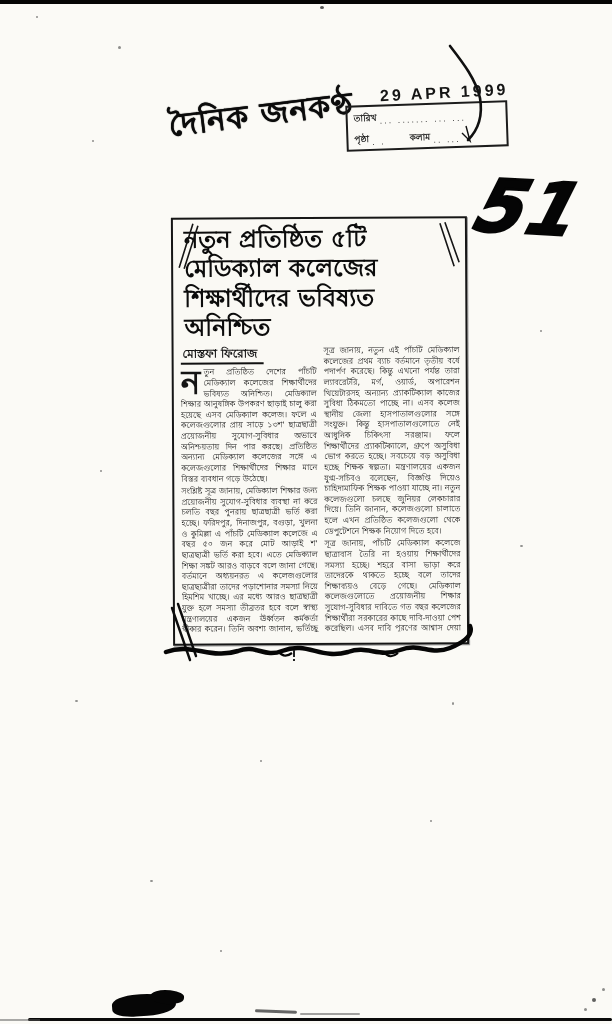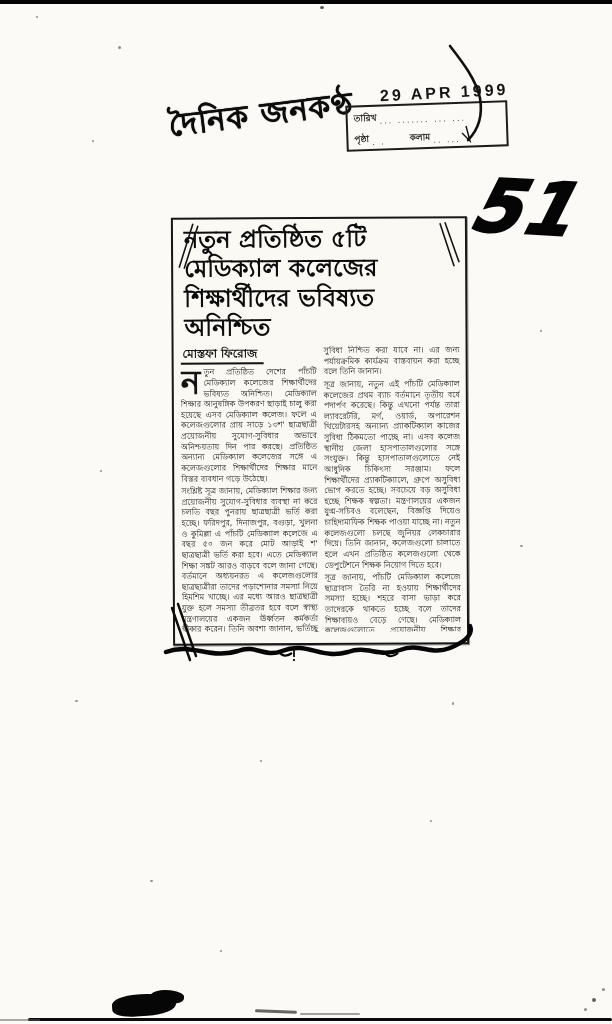--- a/index.html
+++ b/index.html
@@ -140,21 +140,20 @@
 
     <div class="headline">নতুন প্রতিষ্ঠিত ৫টি মেডিক্যাল কলেজের শিক্ষার্থীদের ভবিষ্যত অনিশ্চিত</div>
 
     <div class="cols">
       <div class="col">
         <div class="byline">মোস্তফা ফিরোজ</div>
         <p><span class="dropcap">ন</span><span>তুন প্রতিষ্ঠিত দেশের পাঁচটি মেডিক্যাল কলেজের শিক্ষার্থীদের ভবিষ্যত অনিশ্চিত। মেডিক্যাল শিক্ষার আনুষঙ্গিক উপকরণ ছাড়াই চালু করা হয়েছে এসব মেডিক্যাল কলেজ। ফলে এ কলেজগুলোর প্রায় সাড়ে ১৩শ' ছাত্রছাত্রী প্রয়োজনীয় সুযোগ-সুবিধার অভাবে অনিশ্চয়তায় দিন পার করছে। প্রতিষ্ঠিত অন্যান্য মেডিক্যাল কলেজের সঙ্গে এ কলেজগুলোর শিক্ষার্থীদের শিক্ষার মানে বিস্তর ব্যবধান গড়ে উঠেছে।</span></p>
         <p>সংশ্লিষ্ট সূত্র জানায়, মেডিক্যাল শিক্ষার জন্য প্রয়োজনীয় সুযোগ-সুবিধার ব্যবস্থা না করে চলতি বছর পুনরায় ছাত্রছাত্রী ভর্তি করা হচ্ছে। ফরিদপুর, দিনাজপুর, বগুড়া, খুলনা ও কুমিল্লা এ পাঁচটি মেডিক্যাল কলেজে এ বছর ৫০ জন করে মোট আড়াই শ' ছাত্রছাত্রী ভর্তি করা হবে। এতে মেডিক্যাল শিক্ষা সঙ্কট আরও বাড়বে বলে জানা গেছে। বর্তমানে অধ্যয়নরত এ কলেজগুলোর ছাত্রছাত্রীরা তাদের পড়াশোনার সমস্যা নিয়ে হিমশিম খাচ্ছে। এর মধ্যে আরও ছাত্রছাত্রী যুক্ত হলে সমস্যা তীব্রতর হবে বলে স্বাস্থ্য মন্ত্রণালয়ের একজন ঊর্ধ্বতন কর্মকর্তা স্বীকার করেন। তিনি অবশ্য জানান, ভর্তিচ্ছু শিক্ষার্থীদের চাপ এতই যে ভর্তি বন্ধ রাখা হলে বিরূপ প্রতিক্রিয়া দেখা দেবে। তিনি জানান, একটি প্রকল্পের অধীনে এ কলেজগুলো তৈরি করা হয়েছে। মেডিক্যাল শিক্ষা অত্যন্ত ব্যয়বহুল হওয়ায় এক সঙ্গে পাঁচটি মেডিক্যাল কলেজে সকল সুযোগ,</p>
       </div>
       <div class="col">
-        <p>সুবিধা নিশ্চিত করা যাবে না। এর জন্য পর্যায়ক্রমিক কার্যক্রম বাস্তবায়ন করা হচ্ছে বলে তিনি জানান।</p>
         <p>সূত্র জানায়, নতুন এই পাঁচটি মেডিক্যাল কলেজের প্রথম ব্যাচ বর্তমানে তৃতীয় বর্ষে পদার্পণ করেছে। কিন্তু এখনো পর্যন্ত তারা ল্যাবরেটরি, মর্গ, ওয়ার্ড, অপারেশন থিয়েটারসহ অন্যান্য প্র্যাকটিক্যাল কাজের সুবিধা ঠিকমতো পাচ্ছে না। এসব কলেজ স্থানীয় জেলা হাসপাতালগুলোর সঙ্গে সংযুক্ত। কিন্তু হাসপাতালগুলোতে নেই আধুনিক চিকিৎসা সরঞ্জাম। ফলে শিক্ষার্থীদের প্র্যাকটিক্যালে, গ্রুপে অসুবিধা ভোগ করতে হচ্ছে। সবচেয়ে বড় অসুবিধা হচ্ছে শিক্ষক স্বল্পতা। মন্ত্রণালয়ের একজন যুগ্ম-সচিবও বলেছেন, বিজ্ঞপ্তি দিয়েও চাহিদামাফিক শিক্ষক পাওয়া যাচ্ছে না। নতুন কলেজগুলো চলছে জুনিয়র লেকচারার দিয়ে। তিনি জানান, কলেজগুলো চালাতে হলে এখন প্রতিষ্ঠিত কলেজগুলো থেকে ডেপুটেশনে শিক্ষক নিয়োগ দিতে হবে।</p>
         <p>সূত্র জানায়, পাঁচটি মেডিক্যাল কলেজে ছাত্রাবাস তৈরি না হওয়ায় শিক্ষার্থীদের সমস্যা হচ্ছে। শহরে বাসা ভাড়া করে তাদেরকে থাকতে হচ্ছে বলে তাদের শিক্ষাব্যয়ও বেড়ে গেছে। মেডিক্যাল কলেজগুলোতে প্রয়োজনীয় শিক্ষার সুযোগ-সুবিধার দাবিতে গত বছর কলেজের শিক্ষার্থীরা সরকারের কাছে দাবি-দাওয়া পেশ করেছিল। এসব দাবি পূরণের আশ্বাস দেয়া হলেও তা পুরোপুরি বাস্তবায়িত হয়নি।</p>
       </div>
     </div>
   </div>
 
   <svg class="torn-edge" width="330" height="75" viewBox="0 0 330 75">
     <path d="M14,14 L32,66 M20,10 L38,62" stroke="#0c0c0c" stroke-width="2.4" fill="none" stroke-linecap="round"></path>
     <path d="M8,58 C34,48 52,66 80,57 C98,50 106,64 124,57 C150,47 162,66 190,58 C210,51 220,64 242,56 C262,48 272,62 292,54 C304,49 316,42 312,32" fill="none" stroke="#060606" stroke-width="4.5" stroke-linecap="round"></path>
     <path d="M120,57 q6,8 14,2 M226,58 q6,8 14,1" fill="none" stroke="#060606" stroke-width="2.2"></path>

